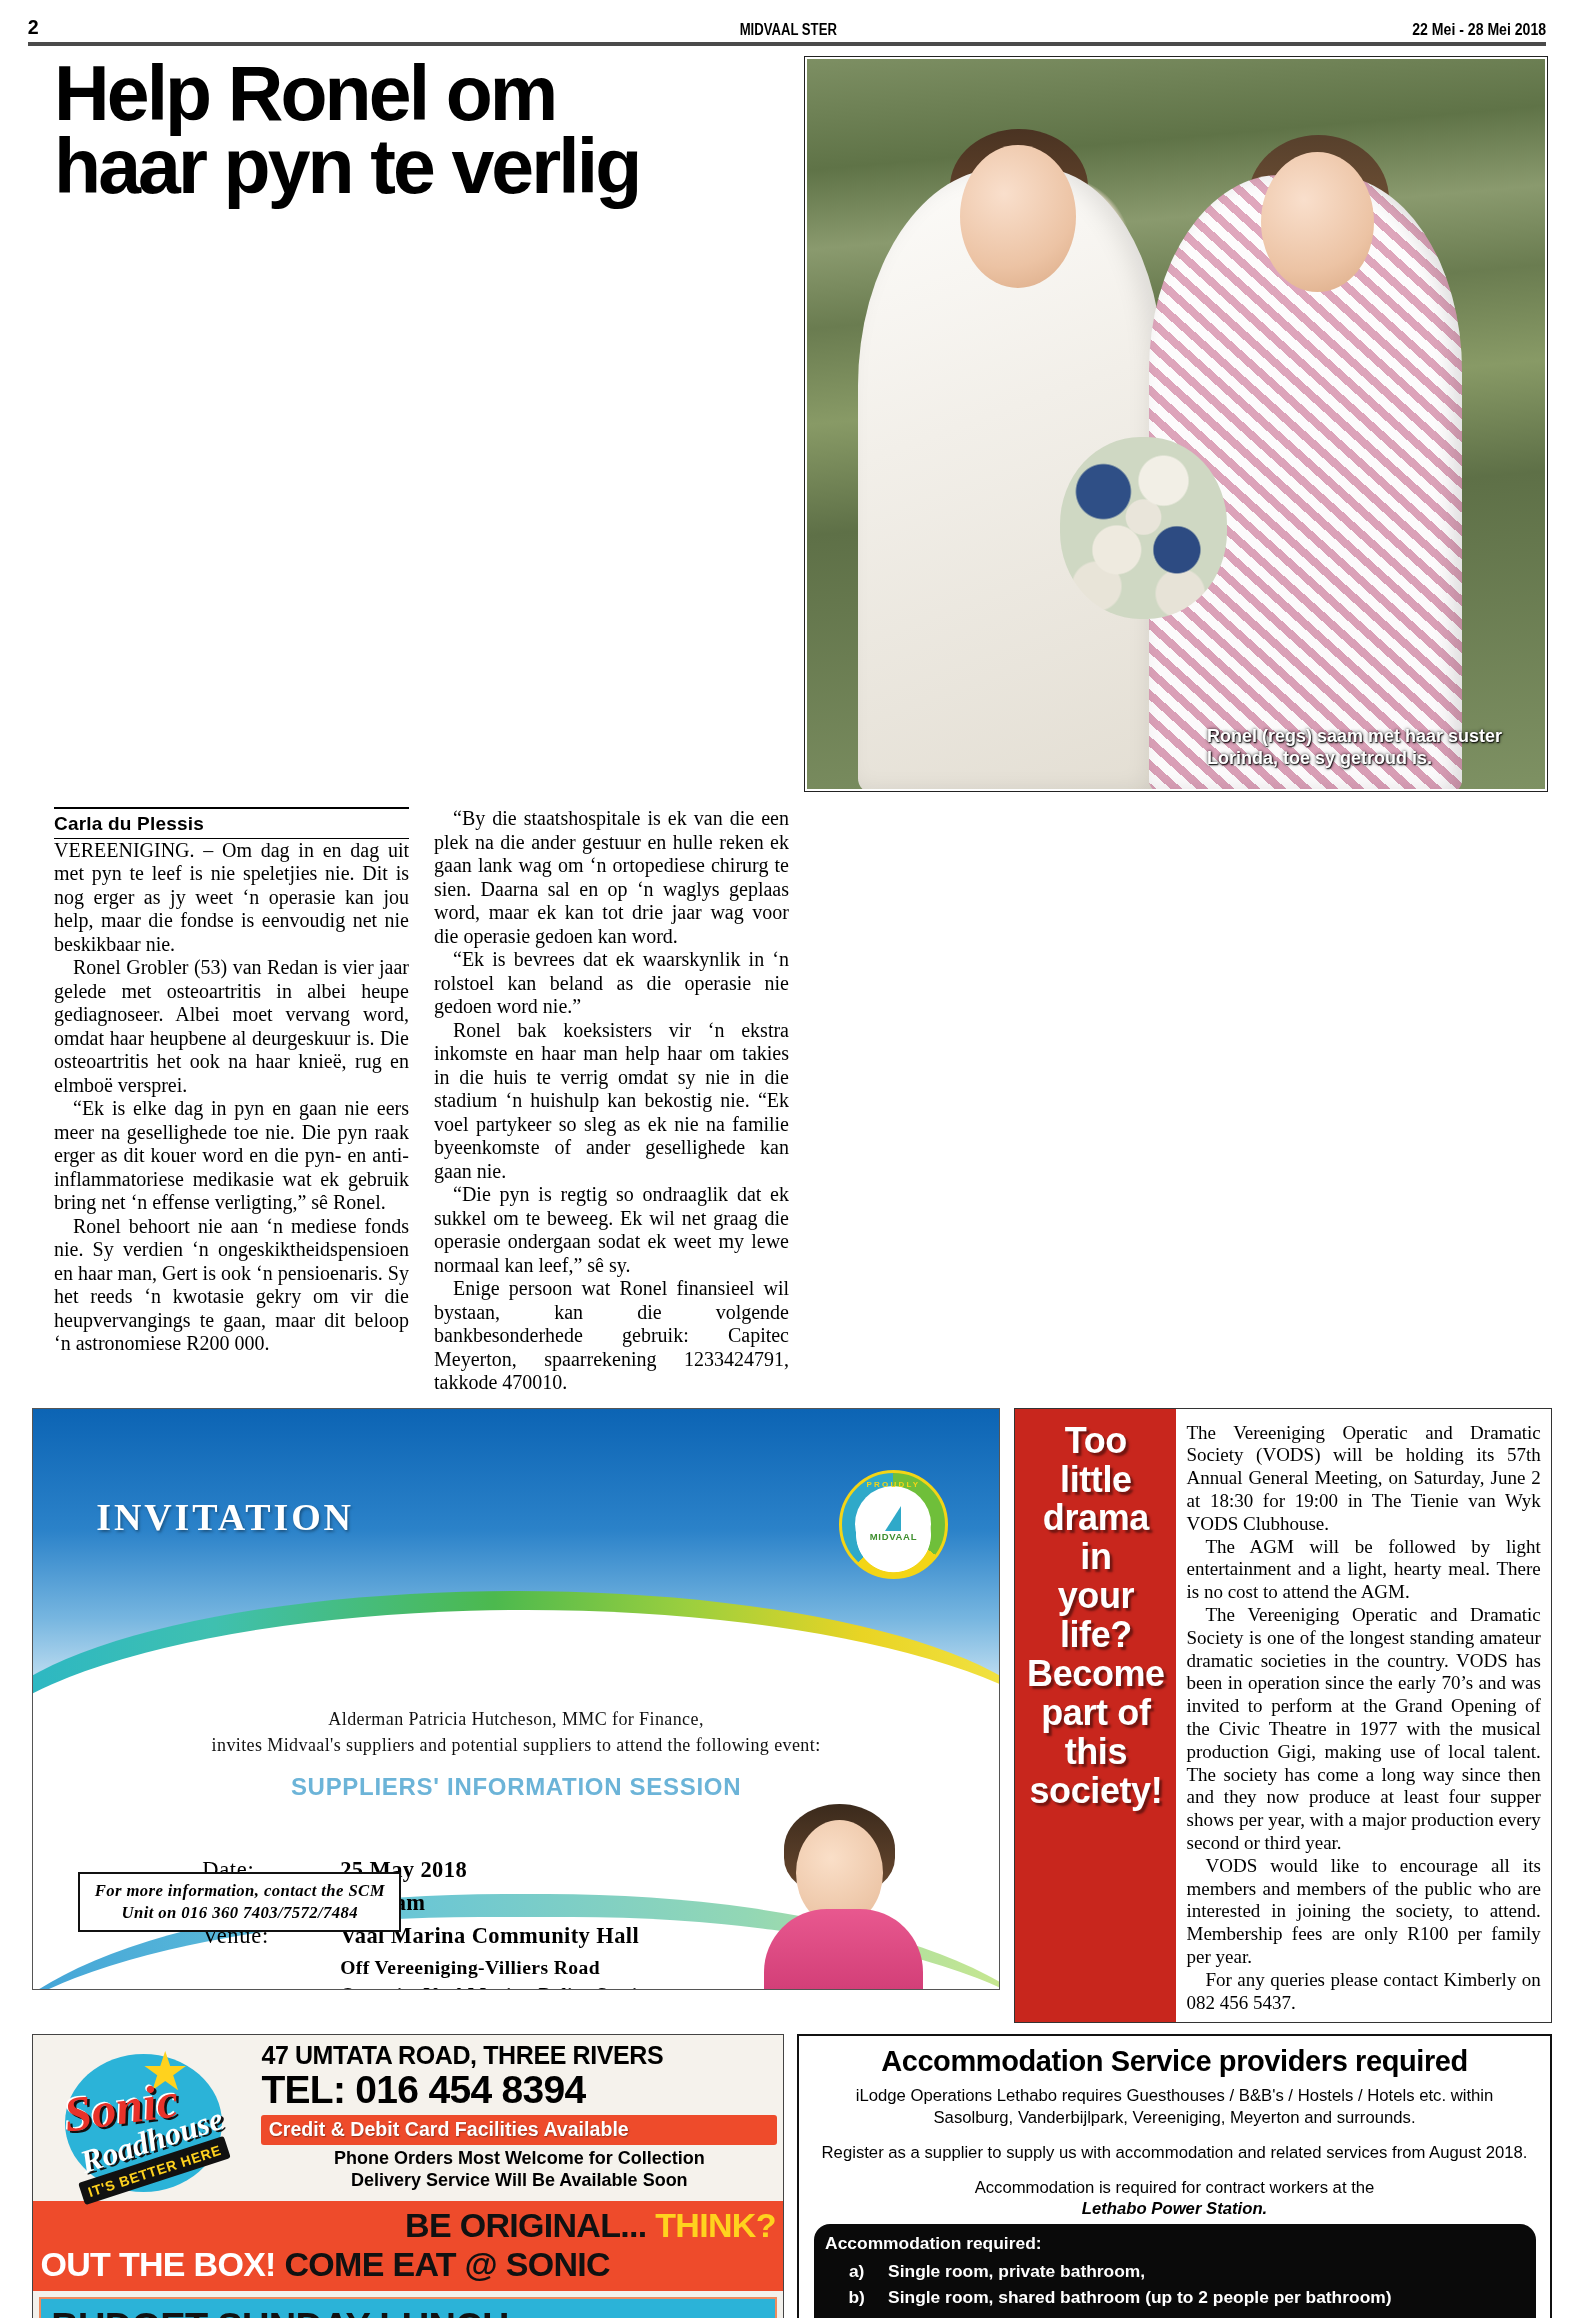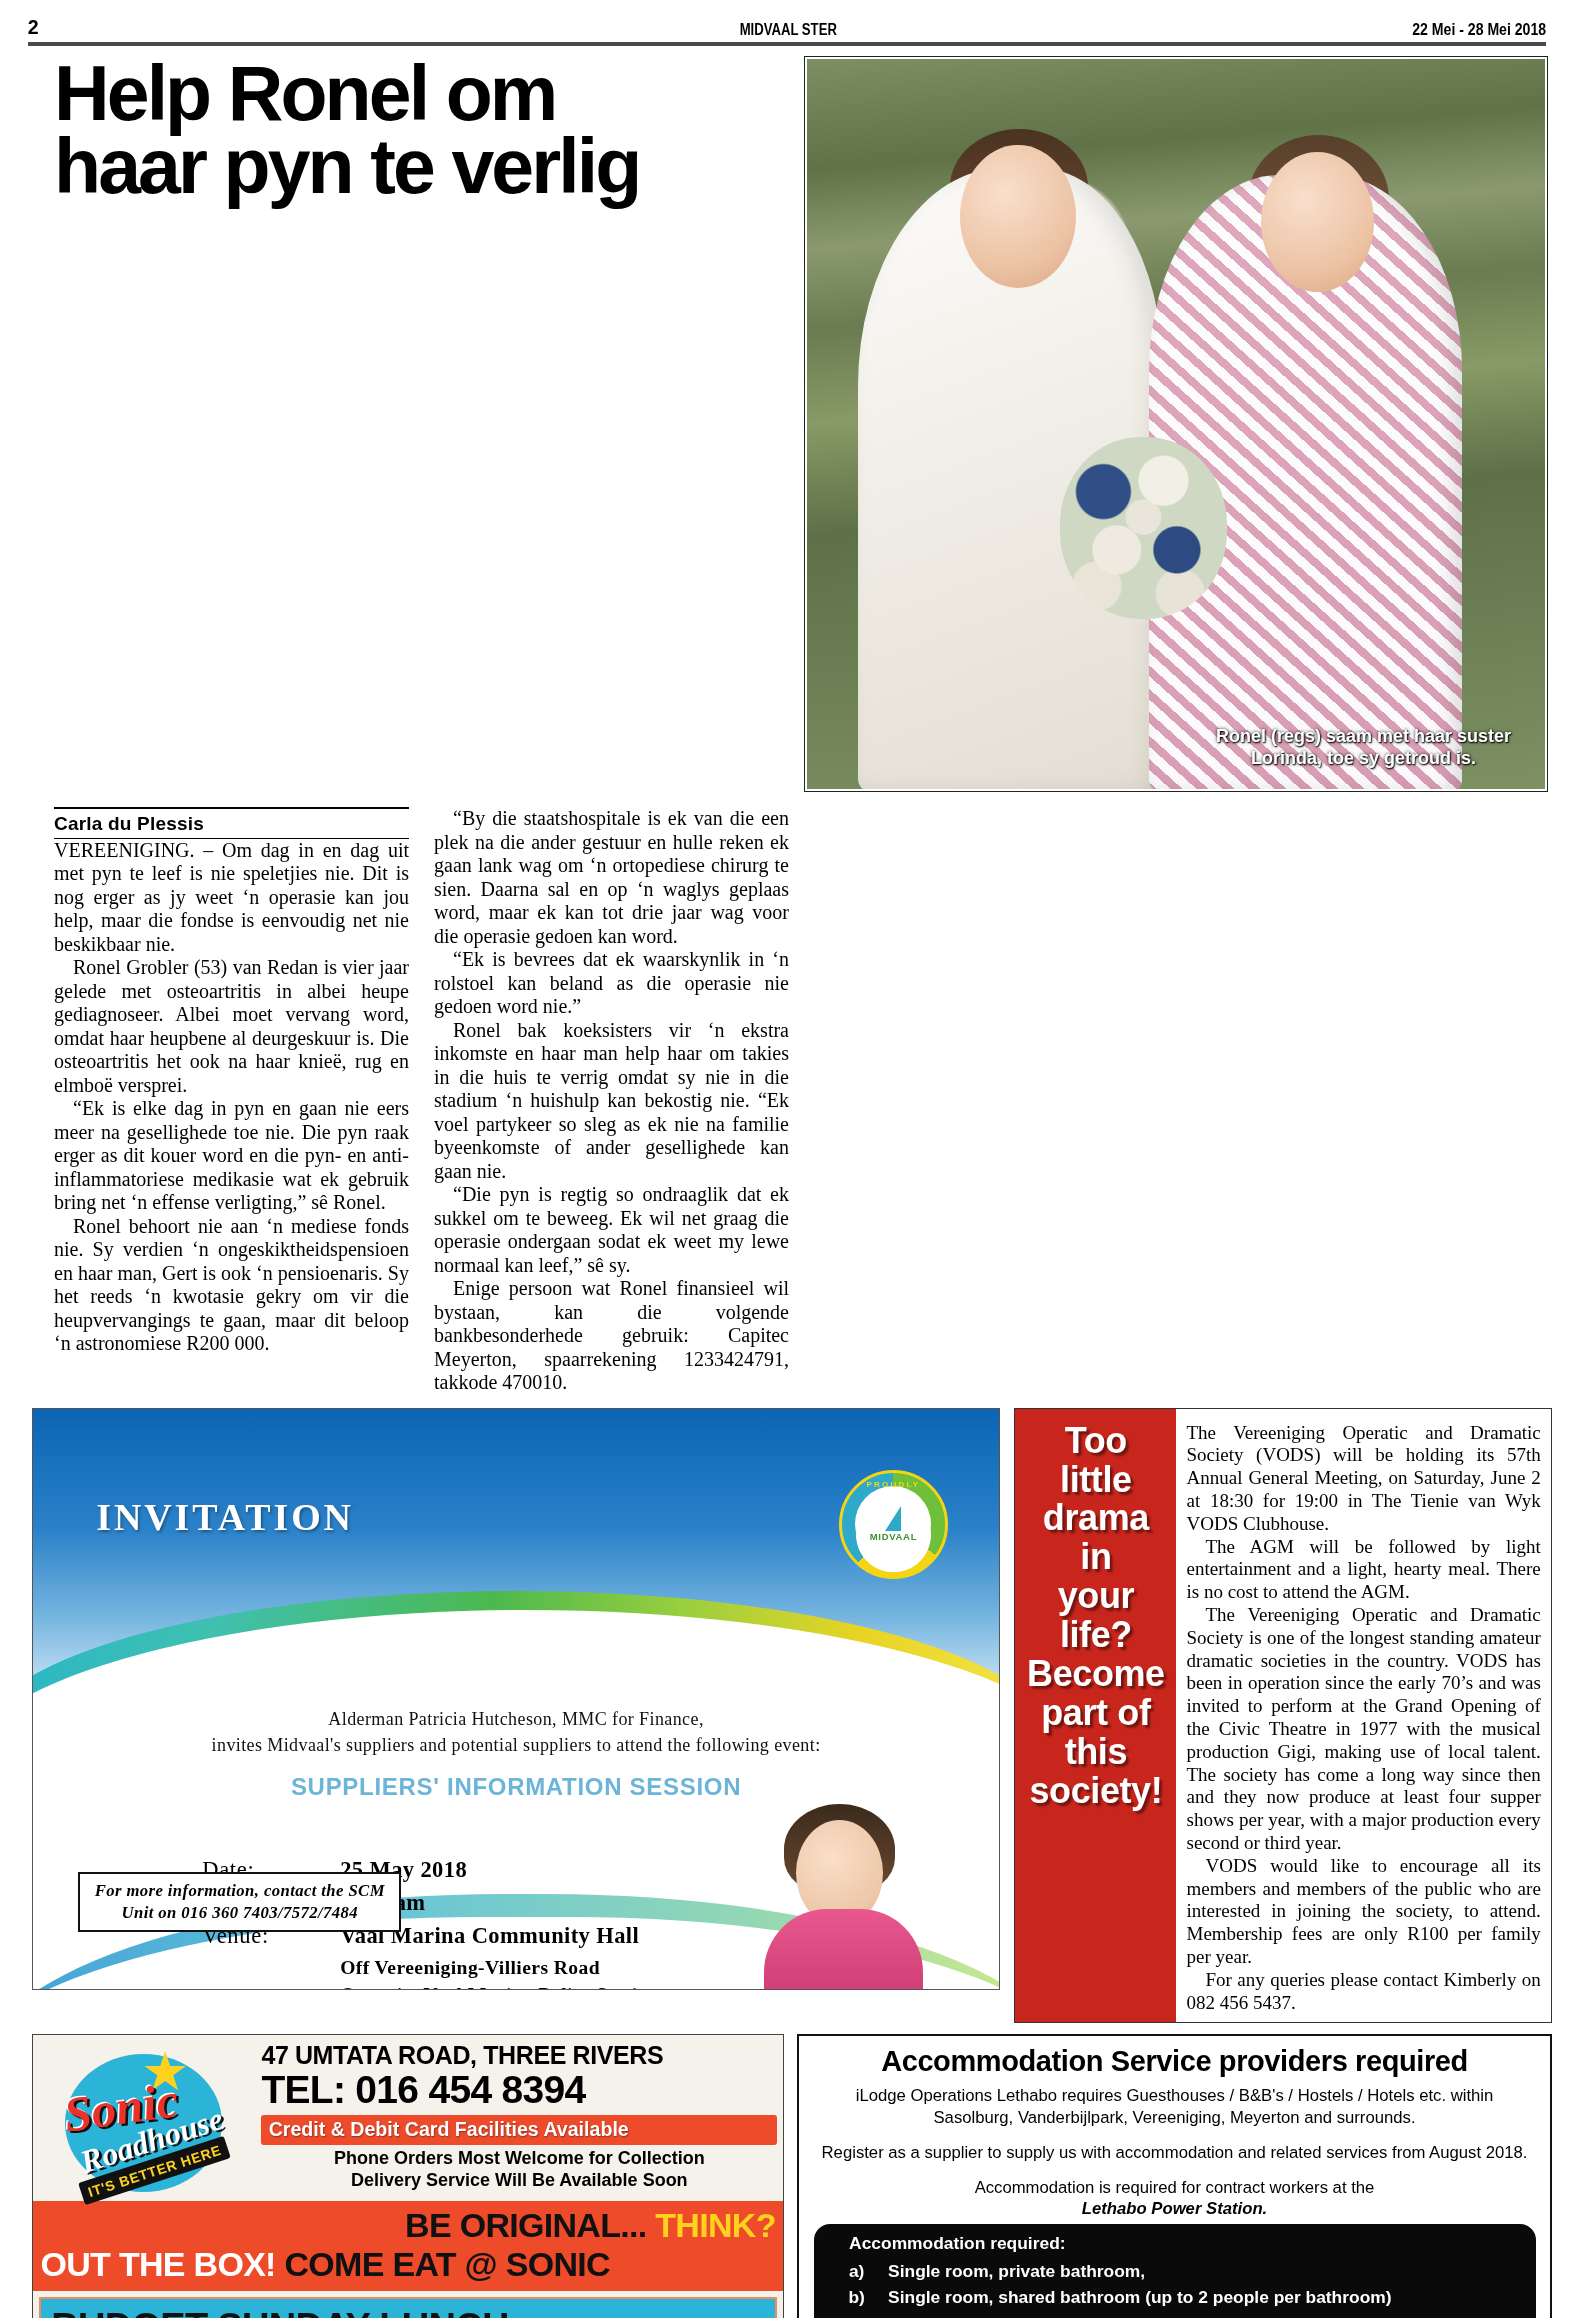--- a/index.html
+++ b/index.html
@@ -69,21 +69,21 @@
       radial-gradient(circle at 62% 24%, #f2efe6 0 14%, transparent 15%),
       radial-gradient(circle at 34% 62%, #eeeadf 0 15%, transparent 16%),
       radial-gradient(circle at 70% 62%, #2d4b82 0 14%, transparent 15%),
       radial-gradient(circle at 50% 44%, #e9e5da 0 13%, transparent 14%),
       radial-gradient(circle at 22% 82%, #e8e4d8 0 12%, transparent 13%),
       radial-gradient(circle at 72% 86%, #e7e3d7 0 12%, transparent 13%),
       #cfd8c3;
   }
   .caption { position:absolute; right:25px; bottom:19px; width:313px;
              color:#ffffff; font-family:"Liberation Sans", sans-serif;
-             font-weight:bold; font-size:18px; line-height:1.22; text-align:center;
+             font-weight:bold; font-size:18px; line-height:1.22; 
              text-shadow:0 0 3.6px rgba(0,0,0,0.85), 0.7px 0.7px 1.5px #000; }
 
   
   .article { display:flex; gap:25px; margin-top:16px; padding-left:32px; width:767px; }
   .col { width:359px; }
   .byline-rule-top { border-top:2.2px solid #000; }
   .byline { font-family:"Liberation Sans", sans-serif; font-weight:bold;
             font-size:19px; padding:3.6px 0 2.9px 0; border-bottom:1.5px solid #000;
             letter-spacing:0.2px; }
   .body-txt { font-family:"Liberation Serif", serif; font-size:20px;
@@ -233,21 +233,21 @@
   
   .accom { width:759px; margin-left:13px; border:2.2px solid #111; background:#fff;
            padding:7.3px 14.5px 10.2px 14.5px; font-family:"Liberation Sans", sans-serif; }
   .accom h3 { margin:1.5px 0 7.3px 0; text-align:center; font-size:29px; font-weight:bold;
     letter-spacing:-0.4px; }
   .accom p { margin:0 0 13px 0; text-align:center; font-size:16.7px; line-height:1.3; }
   .accom p.tight { margin-bottom:4.4px; }
   .accom .bold { font-weight:bold; font-style:italic; }
   .accom-black { background:#0a0a0a; color:#fff; border-radius:16px; padding:8.7px 11.6px 11.6px 11.6px;
     margin:2.9px 0 13px 0; }
-  .accom-black .hdr { font-weight:bold; font-size:17.4px; margin-bottom:4.4px;margin-left:24px; }
+  .accom-black .hdr { font-weight:bold; font-size:17.4px; margin-bottom:4.4px; }
   .accom-black .row { display:flex; font-weight:bold; font-size:17.4px; line-height:1.5; }
   .accom-black .row .k { width:63px; text-align:center; }
 </style>
 </head>
 <body>
 
 <div class="page">
 
   <div class="masthead">
     <div class="pg">2</div>

